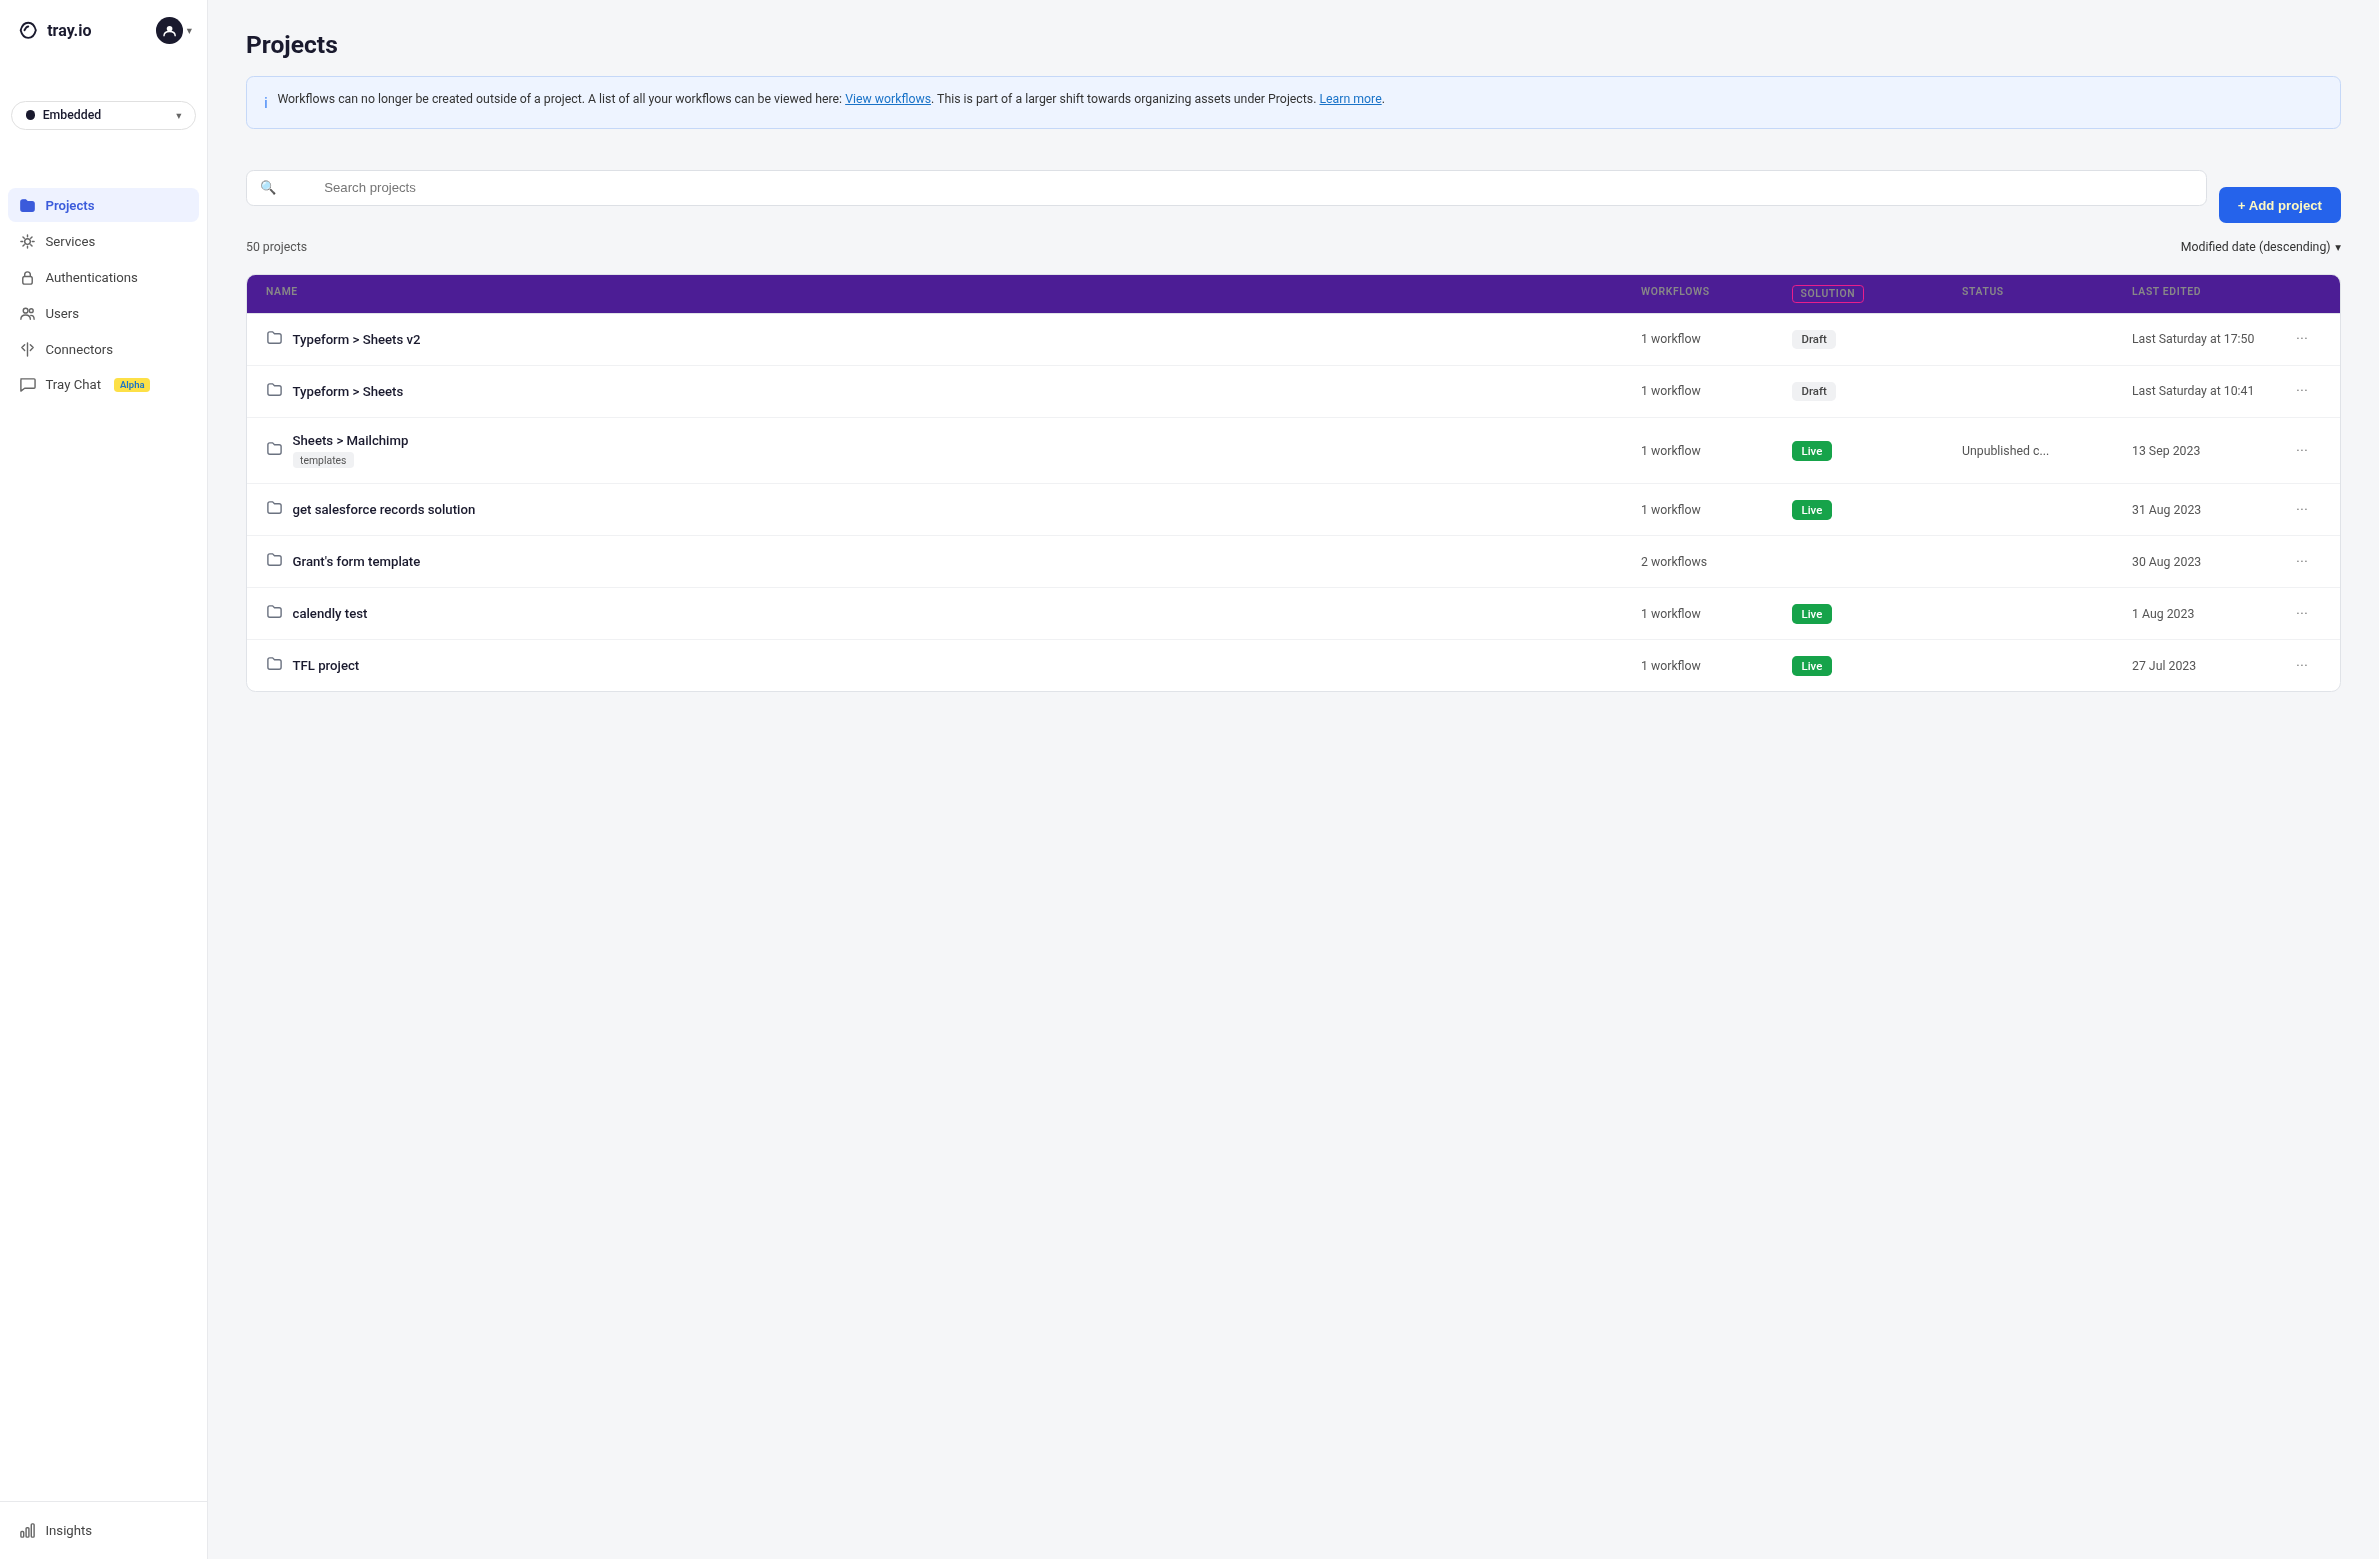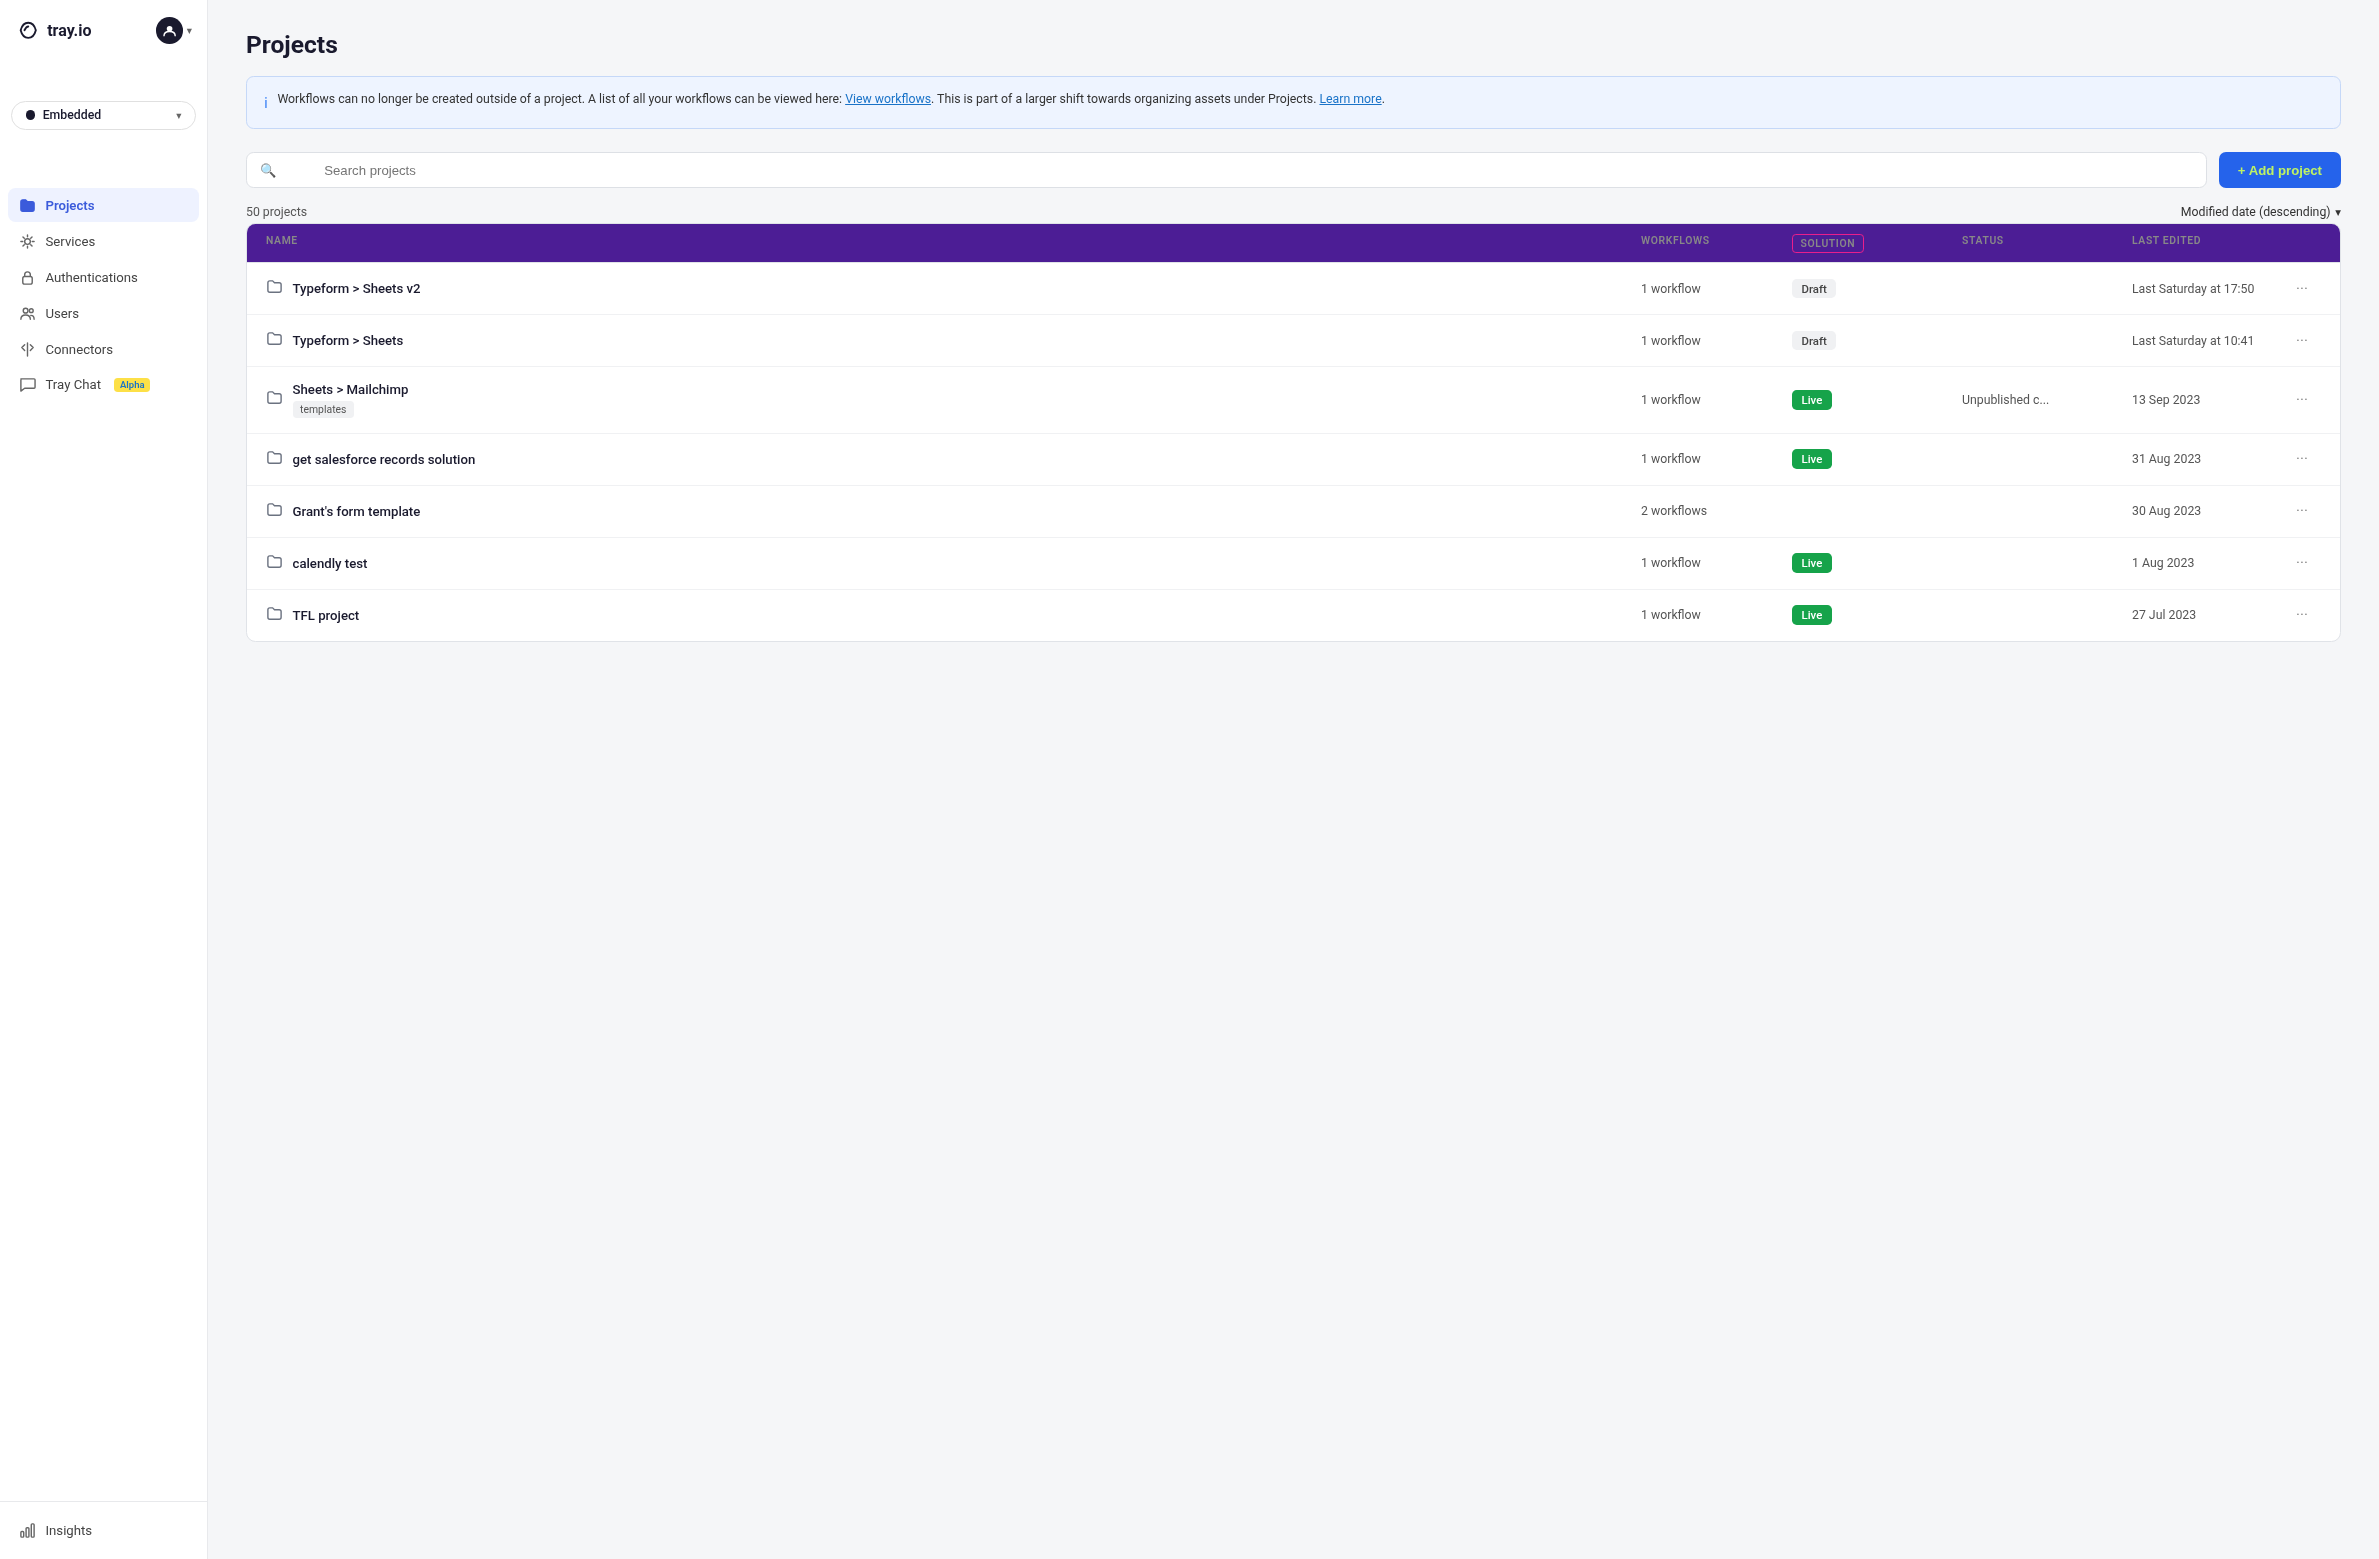--- a/index.html
+++ b/index.html
@@ -203,38 +203,39 @@
       border: none;
       outline: none;
       font-size: 13.2px;
       color: #333;
       background: transparent;
       width: 100%;
       margin-left: 40px;
     }
     .add-button {
       background: #2563eb;
-      color: #bef264;
+      color: #fef9c3;
       border: none;
       border-radius: 7px;
       padding: 10.4px 19px;
       font-size: 13.2px;
       font-weight: 600;
       cursor: pointer;
       display: flex;
       align-items: center;
       gap: 5.7px;
       white-space: nowrap;
+      margin-top: 35px;
     }
 
     .table-meta {
       display: flex;
       justify-content: space-between;
       align-items: center;
-      margin-bottom: 4px;
+      margin-bottom: 20px;
     }
     .project-count {
       font-size: 12.3px;
       color: #555;
     }
     .sort-control {
       display: flex;
       align-items: center;
       gap: 4.7px;
       font-size: 12.3px;

